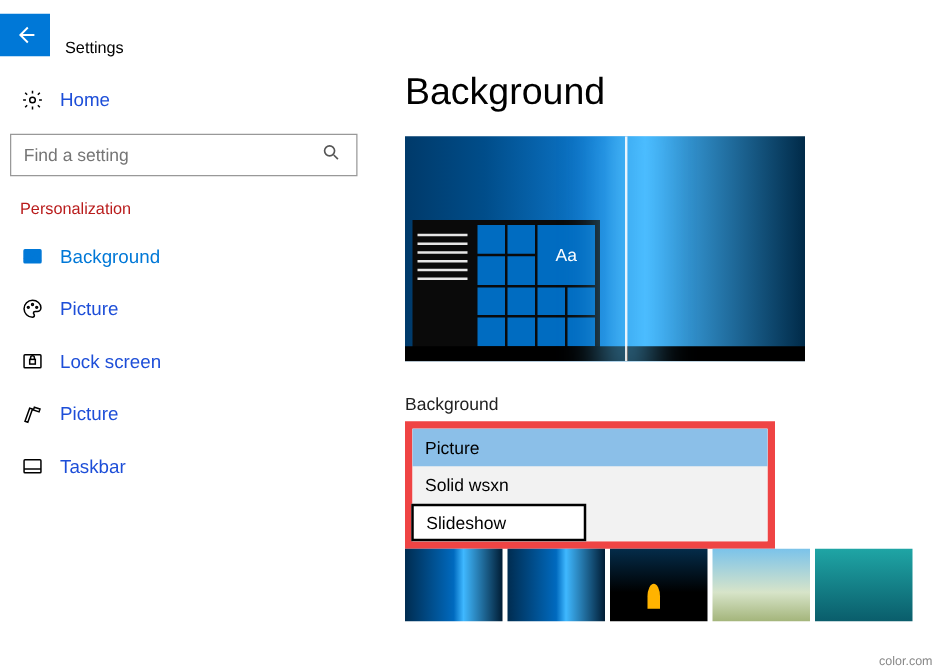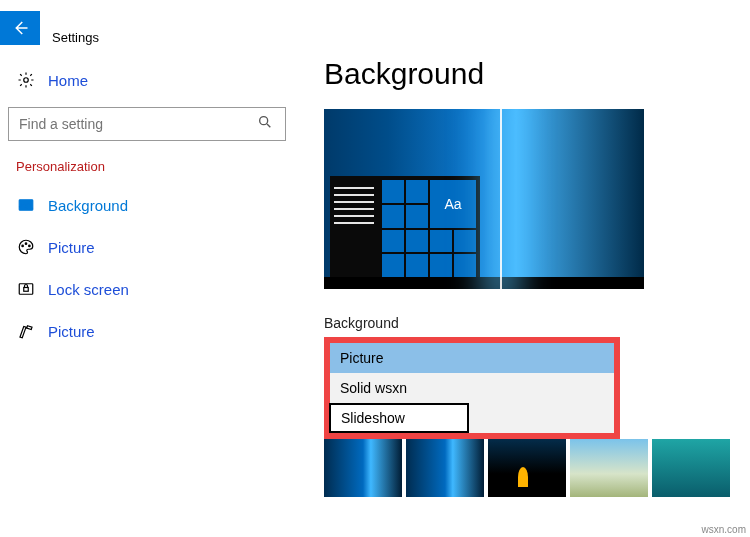--- a/index.html
+++ b/index.html
@@ -127,20 +127,29 @@
     <div class="nav-item">
       <span class="ico">
         <svg width="18" height="18" viewBox="0 0 24 24" fill="none" stroke="#000" stroke-width="1.6">
             <path d="M4 20l5-14 3 1-5 14zM14 5l6 2-1 3-6-2z"></path>
           </svg>
       </span>
       <span>Picture</span>
     </div>
 
 
+    <div class="nav-item">
+      <span class="ico">
+        <svg width="18" height="18" viewBox="0 0 24 24" fill="none" stroke="#000" stroke-width="1.6">
+            <rect x="3" y="5" width="18" height="14" rx="1"></rect>
+            <path d="M3 15h18"></path>
+          </svg>
+      </span>
+      <span>Taskbar</span>
+    </div>
 
   </div>
 
   <div class="main">
     <h1>Background</h1>
 
     <div class="preview">
       <div class="startmenu">
         <div class="leftcol">
           <div class="line"></div>
@@ -183,13 +192,13 @@
       <div class="thumb t1"></div>
       <div class="thumb t2"></div>
       <div class="thumb t3"></div>
       <div class="thumb t4"></div>
       <div class="thumb t5"></div>
     </div>
 
   </div>
 </div>
 
-<div class="watermark">wsxn.com</div>
+<div class="watermark">color.com</div>
 
 </body></html>

